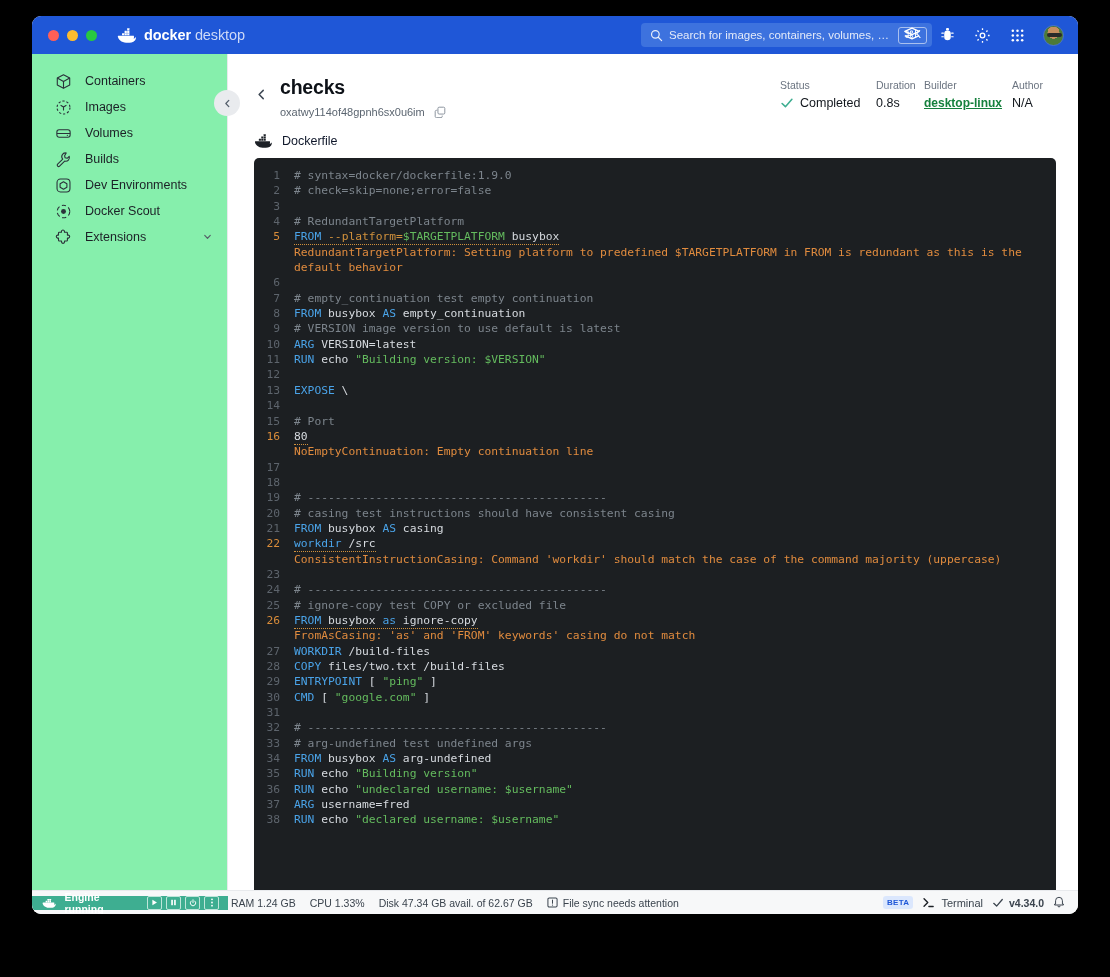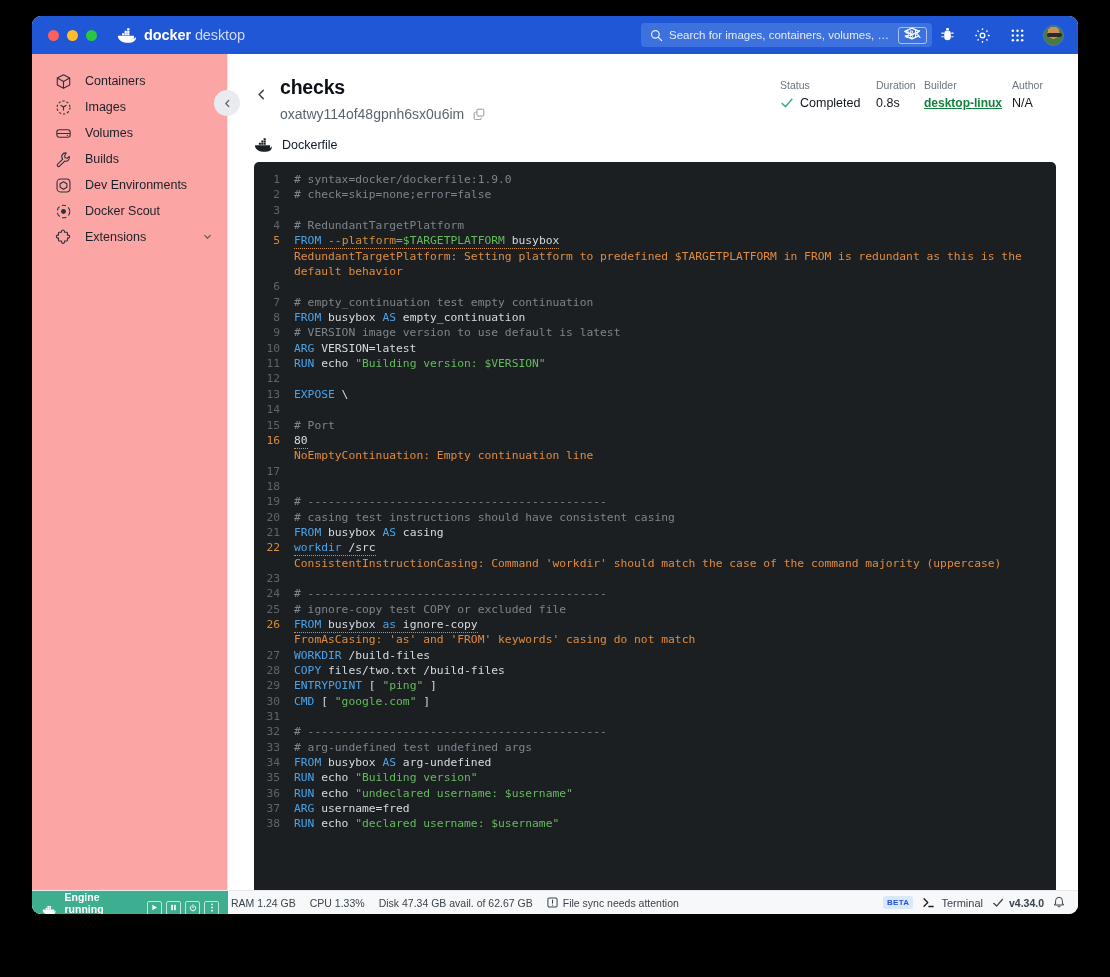--- a/index.html
+++ b/index.html
@@ -64,21 +64,21 @@
     border: 1px solid #4a73c9;
     position: relative; overflow: hidden;
   }
   .avatar::after {
     content: ""; position: absolute; left: 3px; top: 7px;
     width: 15px; height: 4px; background: #2a2a2a; border-radius: 2px;
   }
   
   .body { flex: 1; display: flex; min-height: 0; }
   .sidebar {
-    width: 196px; background: #fca5a5;
+    width: 196px; background: #86efac;
     border-right: 1px solid #e8eaed;
     padding-top: 14px;
     flex: 0 0 196px;
     position: relative;
   }
   .nav-item {
     height: 26px; display: flex; align-items: center;
     gap: 13px; padding: 0 14px 0 22px; cursor: pointer;
     margin-bottom: 0;
   }
@@ -92,21 +92,21 @@
     display: flex; align-items: center; justify-content: center;
     cursor: pointer; z-index: 5;
   }
   
   .main { flex: 1; background: #fff; min-width: 0; display: flex; flex-direction: column; }
   .page-head { padding: 22px 22px 0 22px; display: flex; align-items: flex-start; }
   .back-btn { width: 22px; height: 22px; display:flex; align-items:center; justify-content:center; margin-top: 7px; cursor: pointer; flex:0 0 22px;}
   .titleblock { margin-left: 8px; flex: 1; min-width: 0; }
   .page-title { font-size: 19.5px; font-weight: 700; color: #0d1117; letter-spacing: -.2px; }
   .subline { display: flex; align-items: center; gap: 9px; margin-top: 7px; }
-  .build-id { font-size: 14px; color: #5b6570; }
+  .build-id { font-size: 11px; color: #5b6570; }
   .copy-ico { cursor: pointer; display: flex; }
   .meta { display: flex; gap: 0; margin-top: 3px; }
   .meta-col { display: flex; flex-direction: column; gap: 5px; }
   .meta-col.status { width: 96px; }
   .meta-col.duration { width: 48px; }
   .meta-col.builder { width: 88px; }
   .meta-col.author { width: 44px; }
   .meta-k { font-size: 10.5px; color: #6b7480; }
   .meta-v { font-size: 12.5px; color: #11161c; display: flex; align-items: center; gap: 6px; font-weight: 500;}
   .meta-v a { color: #15803d; text-decoration: underline; font-weight: 600; font-size: 12px;}
@@ -149,22 +149,22 @@
   .und { border-bottom: 1px dotted #d1913c; padding-bottom: 1px; }
   
   .statusbar {
     height: 24px; flex: 0 0 24px;
     background: #f7f8f9;
     border-top: 1px solid #e8eaed;
     display: flex; align-items: center;
     font-size: 10.5px; color: #3b444e;
   }
   .engine {
-    background: #3eae91; color: #fff; height: 24px;
-    display: flex; align-items: flex-end; gap: 8px;
+    background: #3eae91; color: #fff; height: 14px;
+    display: flex; align-items: center; gap: 8px;
     padding: 0 9px 0 10px; width: 196px; flex: 0 0 196px;
   }
   .engine .etext { font-size: 10.5px; font-weight: 600; }
   .engine .ctrls { margin-left: auto; display: flex; gap: 4px; }
   .engine .cbtn {
     width: 15px; height: 14px; border: 1px solid #bfe6da; border-radius: 2px;
     display: flex; align-items: center; justify-content: center; cursor: pointer;
   }
   .stats { display: flex; align-items: center; gap: 14px; padding-left: 3px; }
   .stat { white-space: nowrap; }

